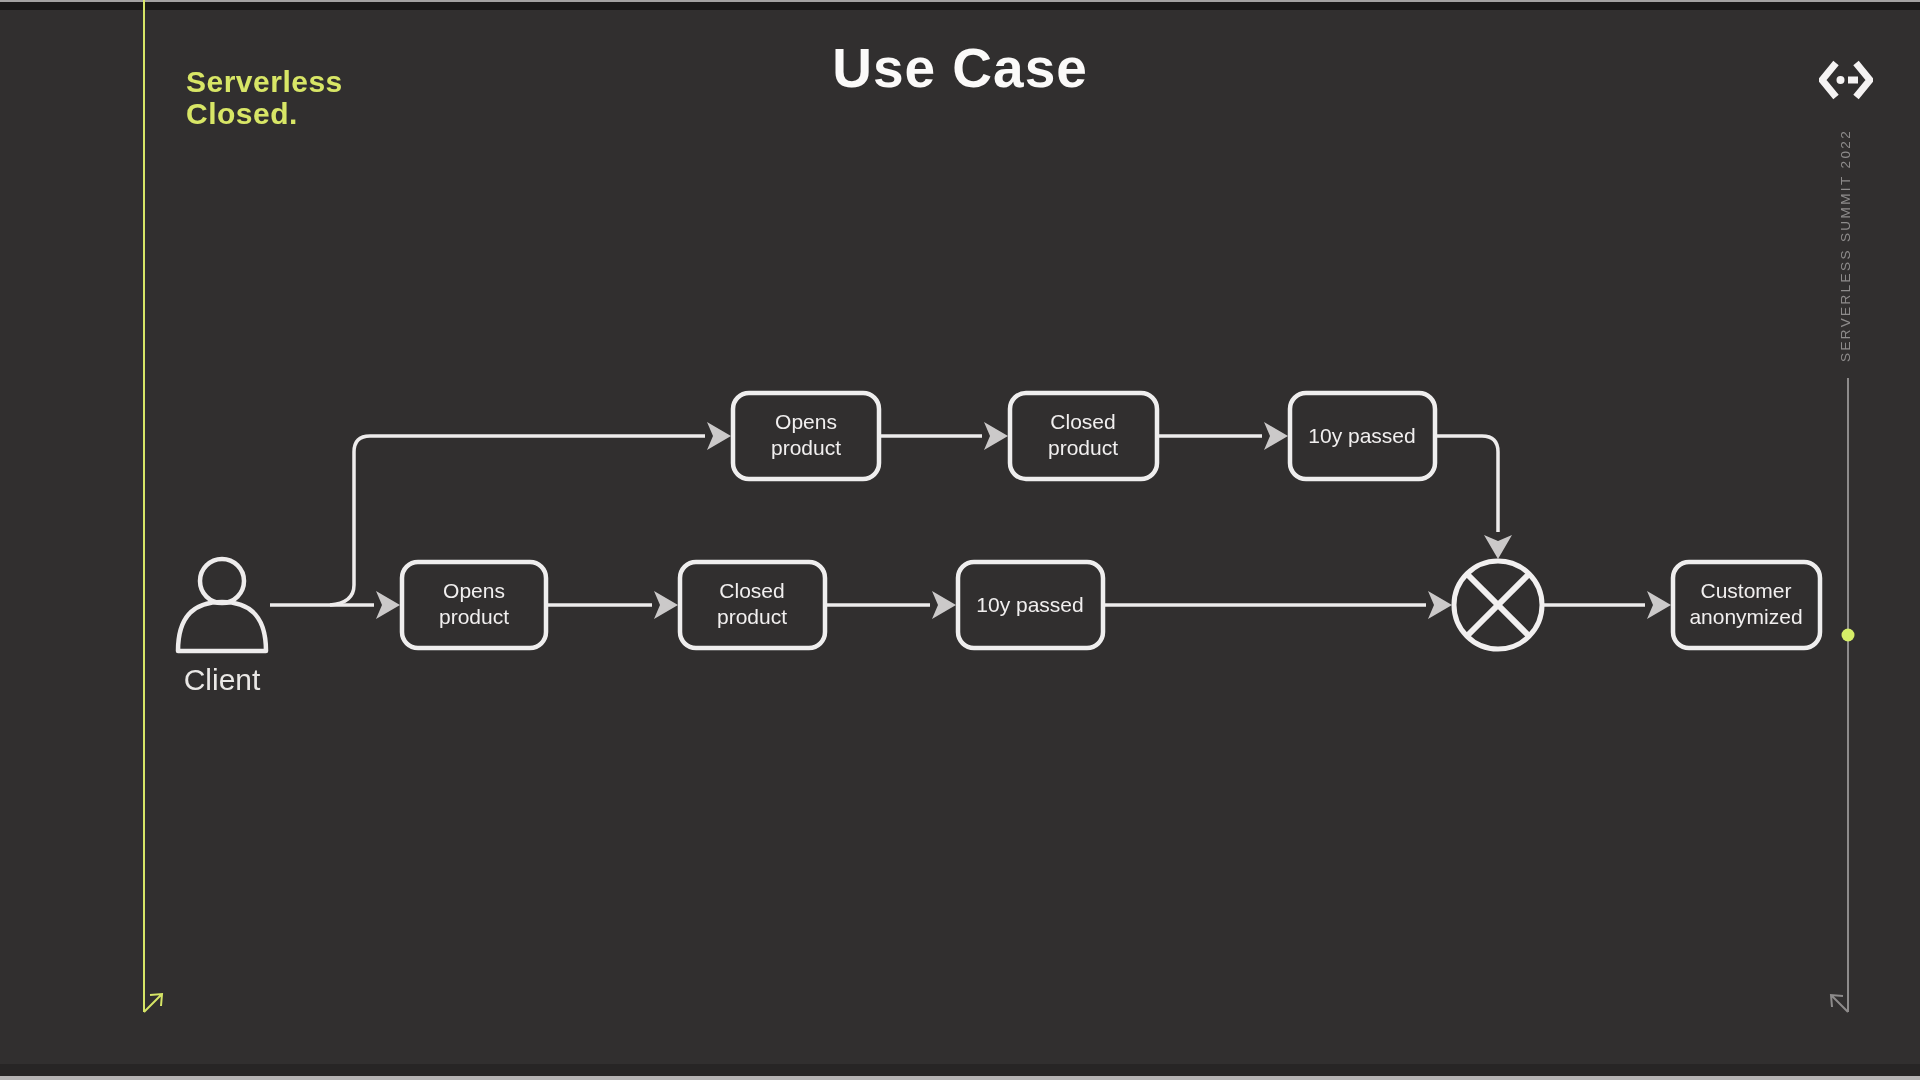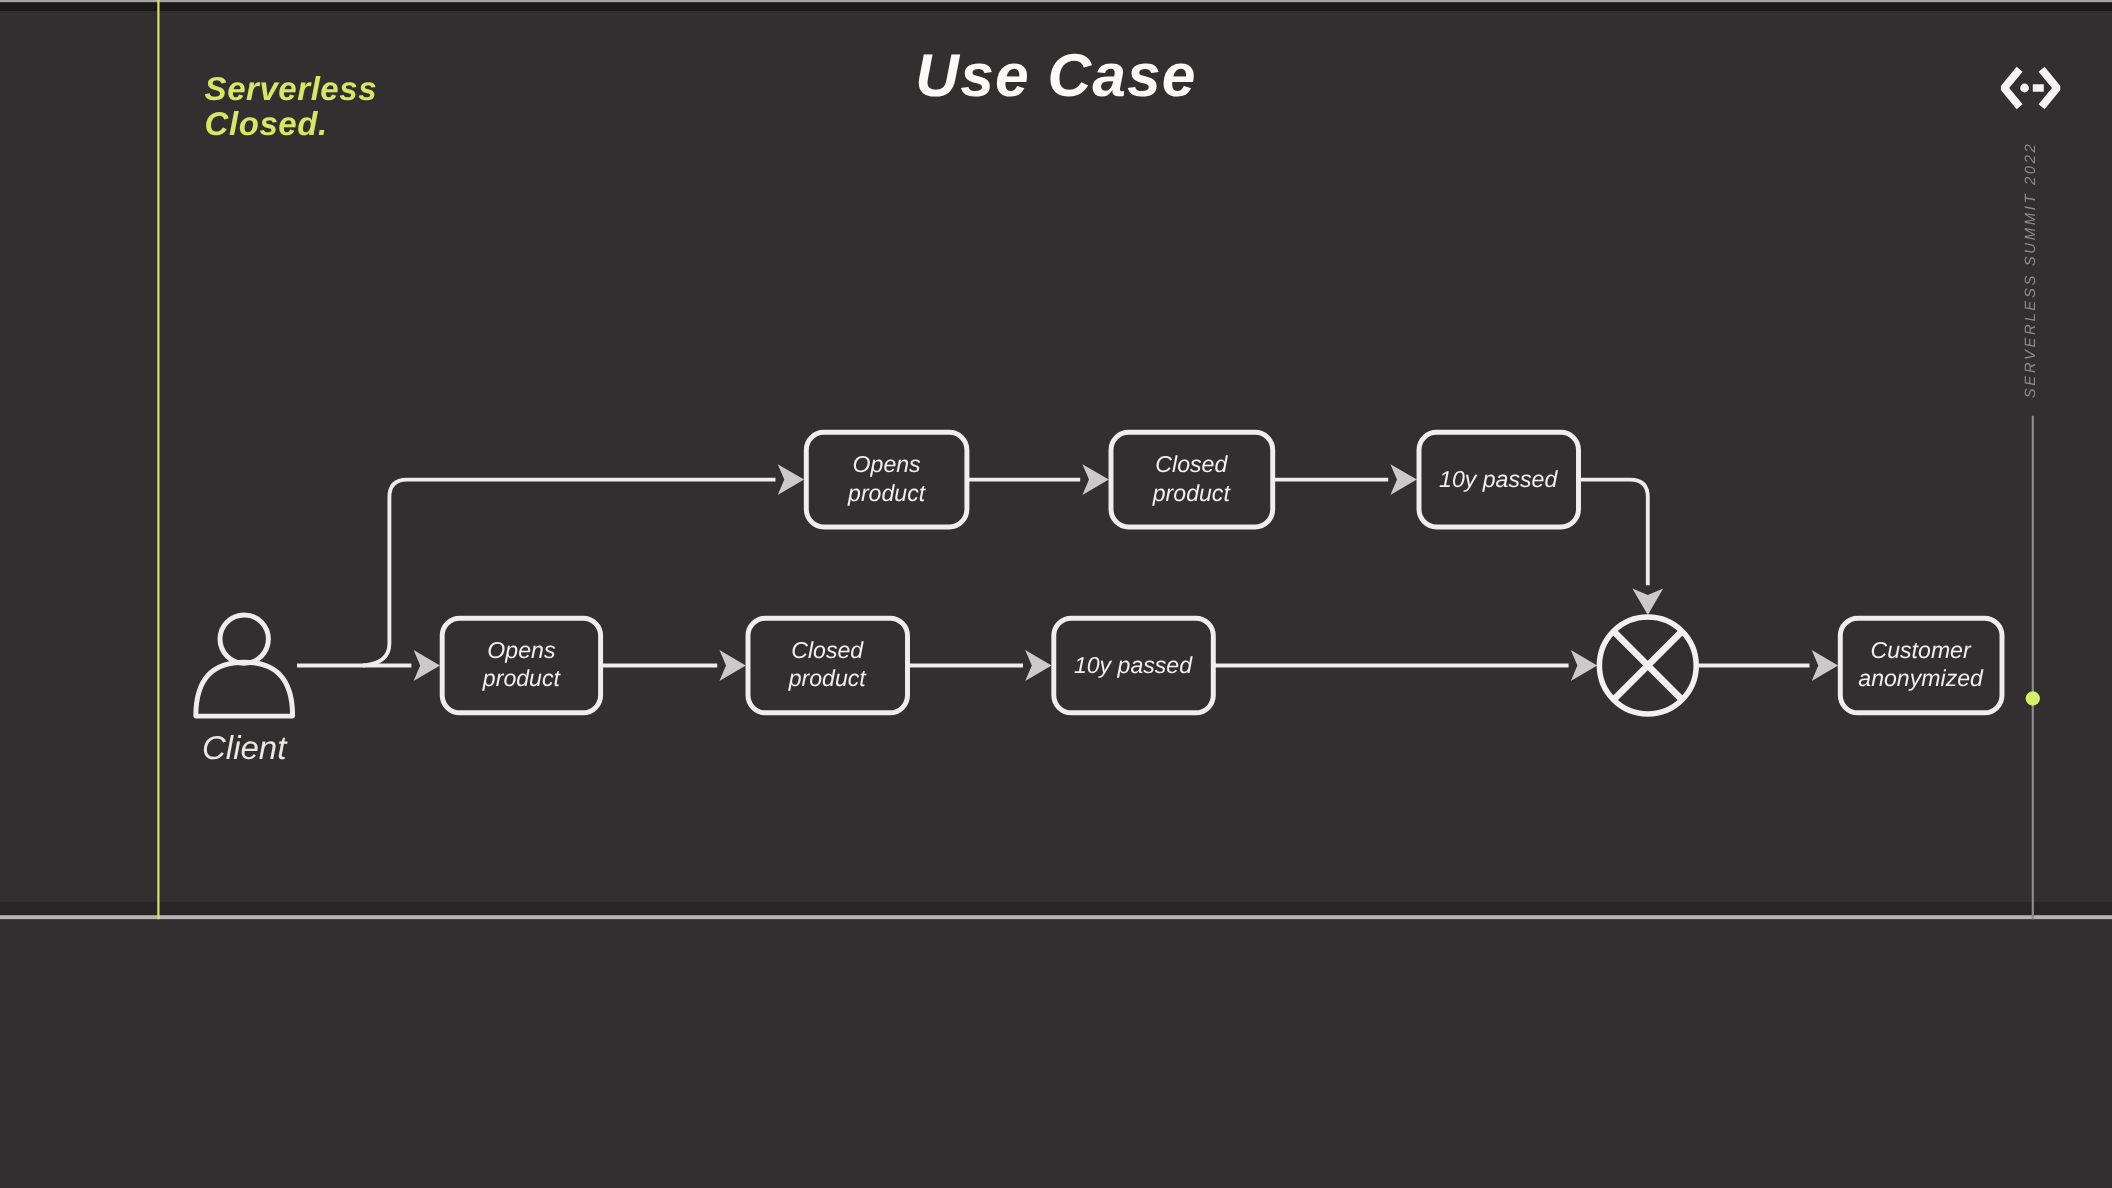--- a/index.html
+++ b/index.html
@@ -1,23 +1,22 @@
 <!DOCTYPE html>
 <html><head>
 <meta charset="utf-8">
 <style>
   html, body { margin: 0; padding: 0; background: #312f2f; }
   #slide {
     position: relative;
     width: 1920px;
-    height: 836px;
+    height: 1080px;
     background: #312f2f;
     overflow: hidden;
     font-family: "Liberation Sans", sans-serif;
-    font-style: italic;
   }
   #frame-top {
     position: absolute; top: 0; left: 0; right: 0;
     height: 8px; background: #1a1919;
     border-top: 2px solid #a3a1a1;
   }
   #frame-bottom {
     position: absolute; bottom: 0; left: 0; right: 0;
     height: 12px; background: #272525;
     border-bottom: 4px solid #b5b3b3;

